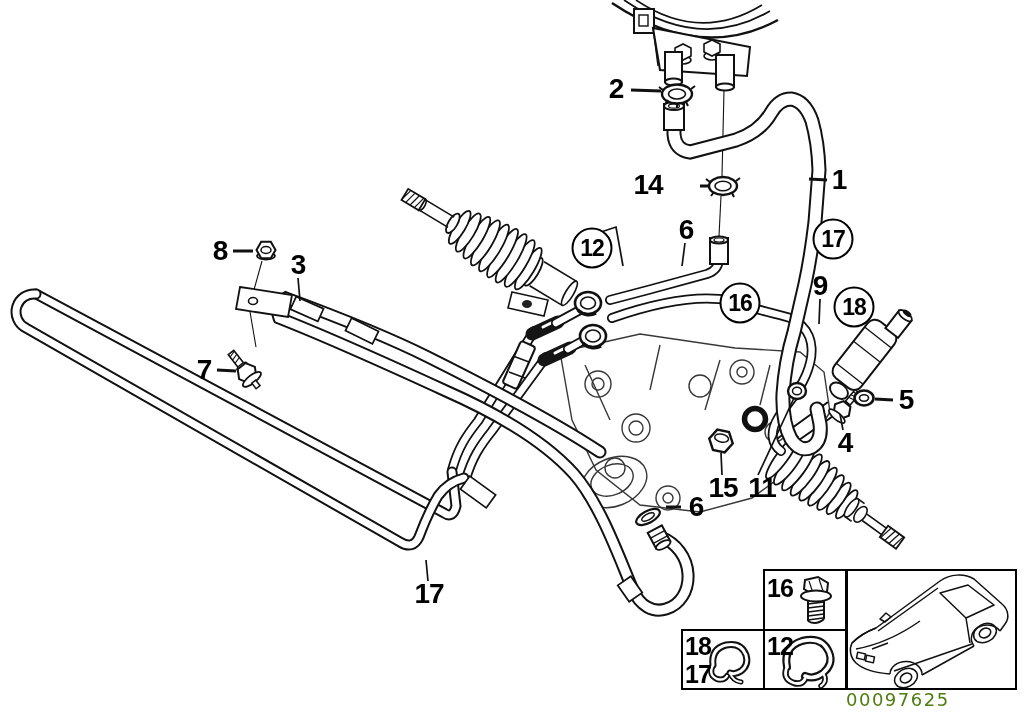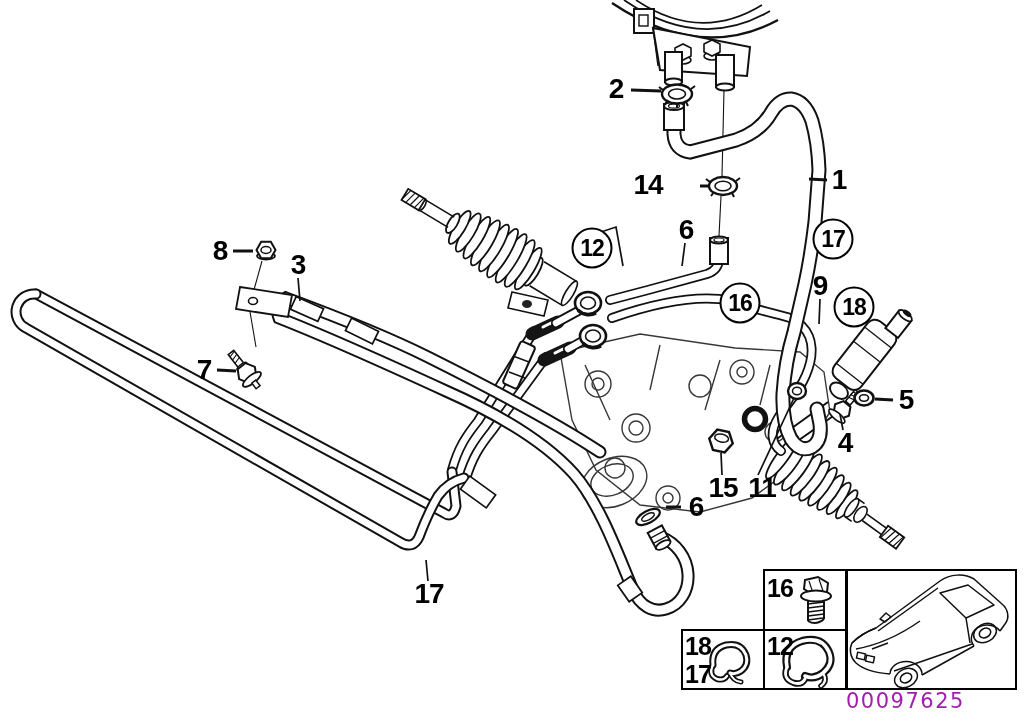--- a/index.html
+++ b/index.html
@@ -19,21 +19,21 @@
     font-size:23px;letter-spacing:-1px;
   }
   .inset-box{
     position:absolute;z-index:2;background:#fff;border:2px solid #000;box-sizing:border-box;
   }
   .inset-label{
     position:absolute;z-index:3;font-weight:bold;font-size:25px;line-height:1;
     letter-spacing:-1px;color:#000;
   }
   .part-number{
-    position:absolute;z-index:3;color:#a21caf;font-size:21px;letter-spacing:1.5px;
+    position:absolute;z-index:3;color:#4d7c0f;font-size:18px;letter-spacing:1.5px;
     font-family:"DejaVu Sans",sans-serif;
   }
   .inset-box svg{display:block;}
 </style>
 </head>
 <body>
 
 <div class="stage">
 
   <svg class="art" width="1024" height="724" viewBox="0 0 1024 724">

